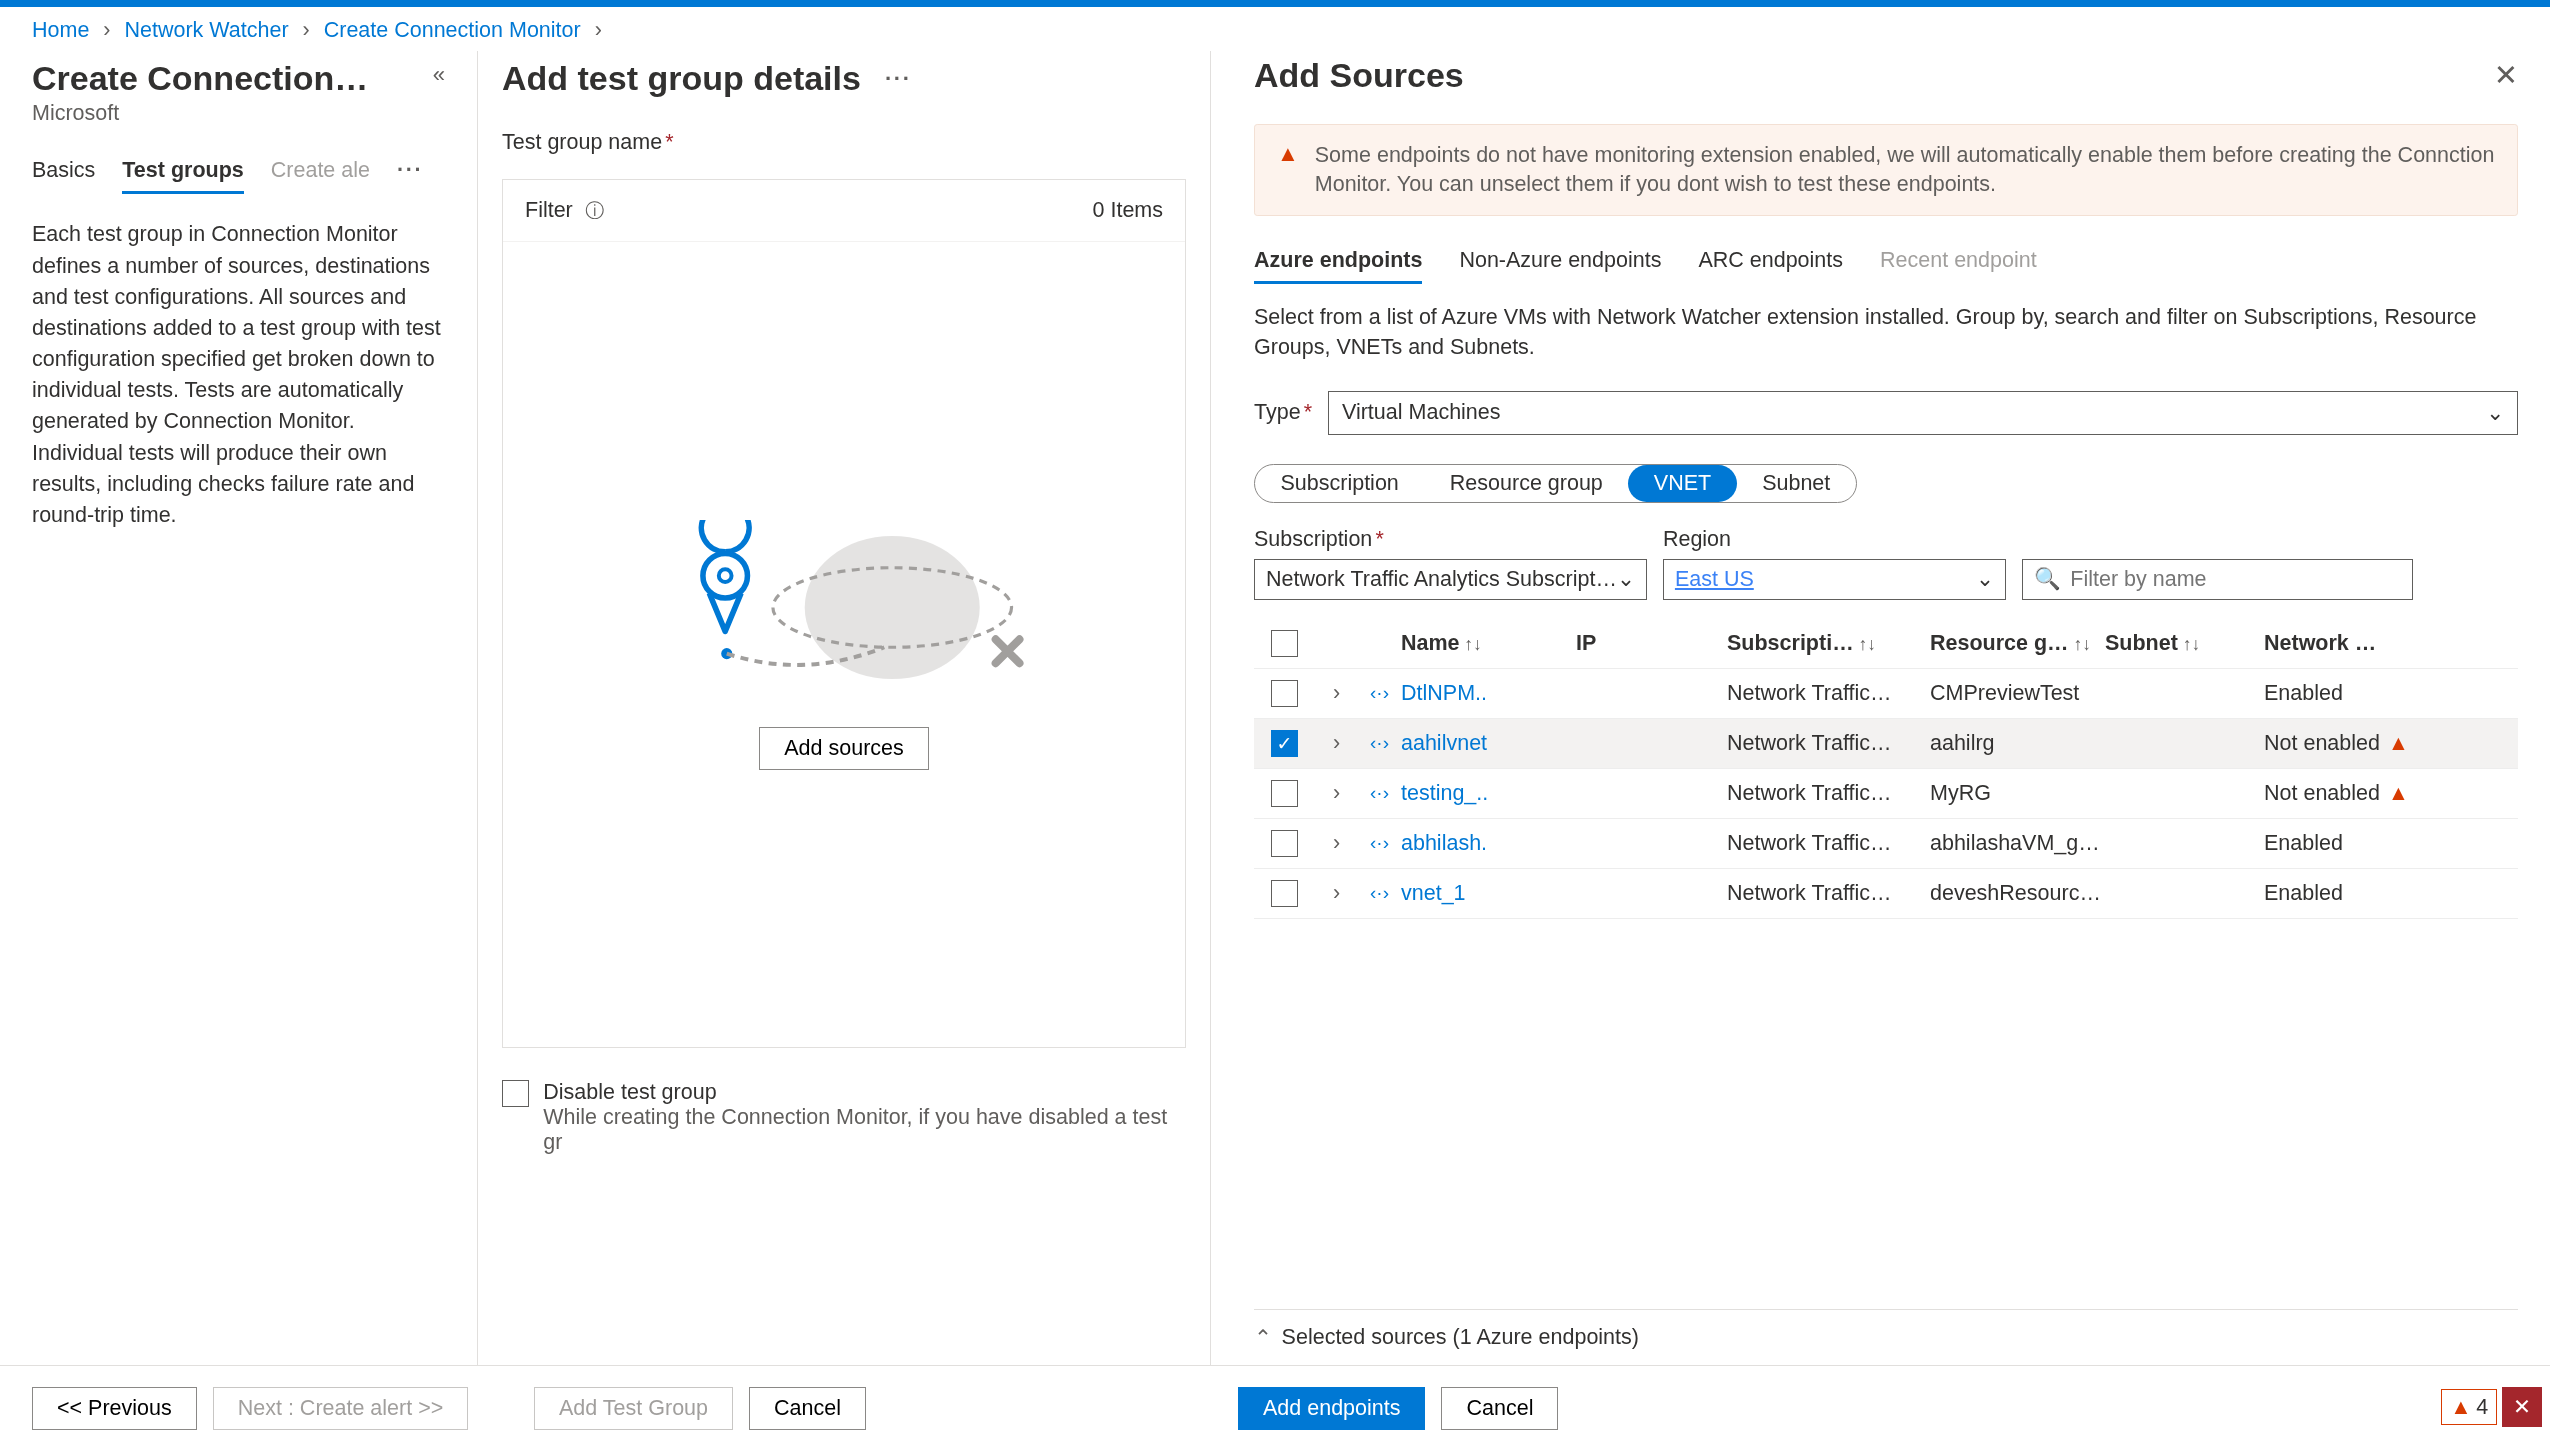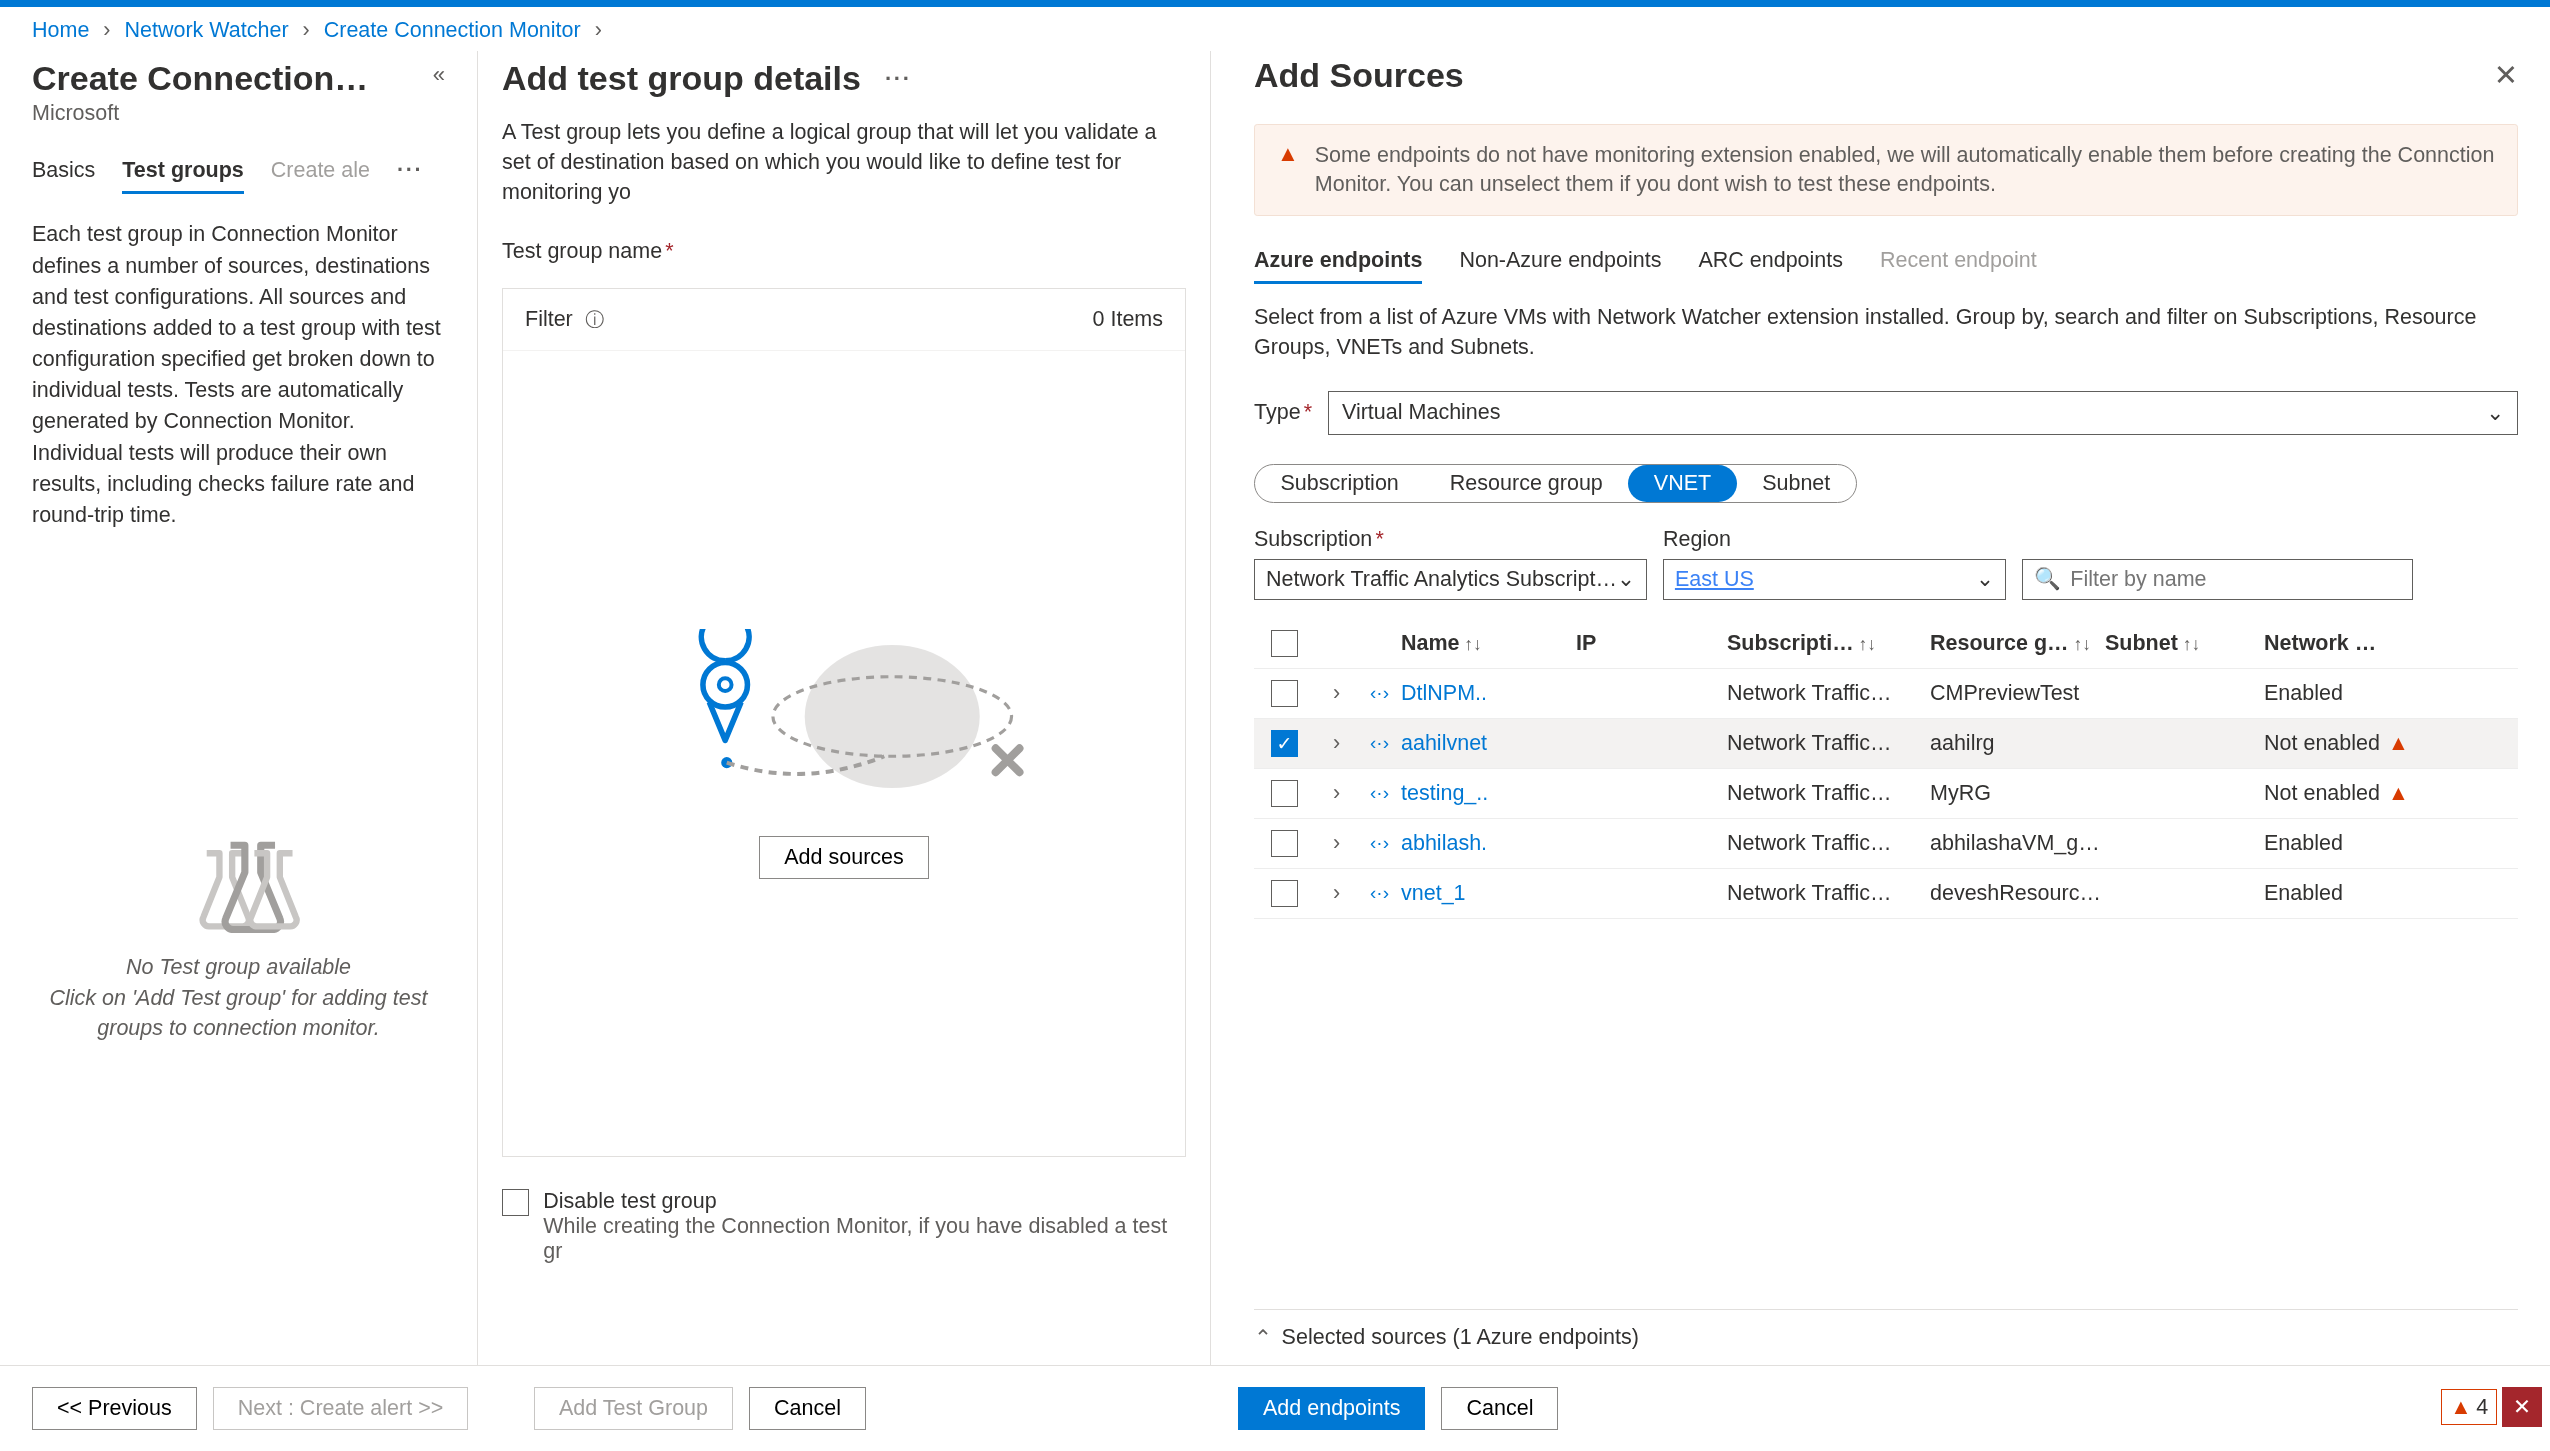--- a/index.html
+++ b/index.html
@@ -114,41 +114,27 @@
       <div class="collapse">«</div>
     </div>
     <div class="left-subtitle">Microsoft</div>
     <div class="tabs">
       <div class="tab">Basics</div>
       <div class="tab active">Test groups</div>
       <div class="tab disabled">Create ale</div>
       <div class="tab-more">···</div>
     </div>
     <div class="left-desc">Each test group in Connection Monitor defines a number of sources, destinations and test configurations. All sources and destinations added to a test group with test configuration specified get broken down to individual tests. Tests are automatically generated by Connection Monitor. Individual tests will produce their own results, including checks failure rate and round-trip time.</div>
-    <div class="left-empty">
-      <svg width="143" height="96" viewBox="0 0 180 120">
-        <g fill="#c8c6c4">
-          <path d="M50 20 h16 v30 l-20 50 a8 8 0 0 0 8 12 h40 a8 8 0 0 0 8-12 l-20-50 v-30 h16" fill="none" stroke="#c8c6c4" stroke-width="8" stroke-linejoin="round"></path>
-          <path d="M90 10 h18 v34 l-24 58 a10 10 0 0 0 10 14 h48 a10 10 0 0 0 10-14 l-24-58 v-34 h18" fill="none" stroke="#a19f9d" stroke-width="9" stroke-linejoin="round" transform="translate(-10,0)"></path>
-          <path d="M130 20 h16 v30 l-20 50 a8 8 0 0 0 8 12 h40 a8 8 0 0 0 8-12 l-20-50 v-30 h16" fill="none" stroke="#c8c6c4" stroke-width="8" stroke-linejoin="round" transform="translate(-20,0)"></path>
-        </g>
-      </svg>
-      <div class="msg">
-        <div>No Test group available</div>
-        <div>Click on 'Add Test group' for adding test groups to connection monitor.</div>
-      </div>
-    </div>
   </div>
 
   <div class="mid">
     <div class="mid-title">
       <span>Add test group details</span>
       <span class="mid-more">···</span>
     </div>
-    <div class="mid-desc">A Test group lets you define a logical group that will let you validate a set of destination based on which you would like to define test for monitoring yo</div>
     <div class="form-row">
       <div class="form-label">
         <span>Test group name</span><span class="req">*</span>
       </div>
     </div>
     <div class="sources-panel">
       <div class="sources-head">
         <div>
           <span>Filter</span>
           <span class="info-icon">ⓘ</span>

